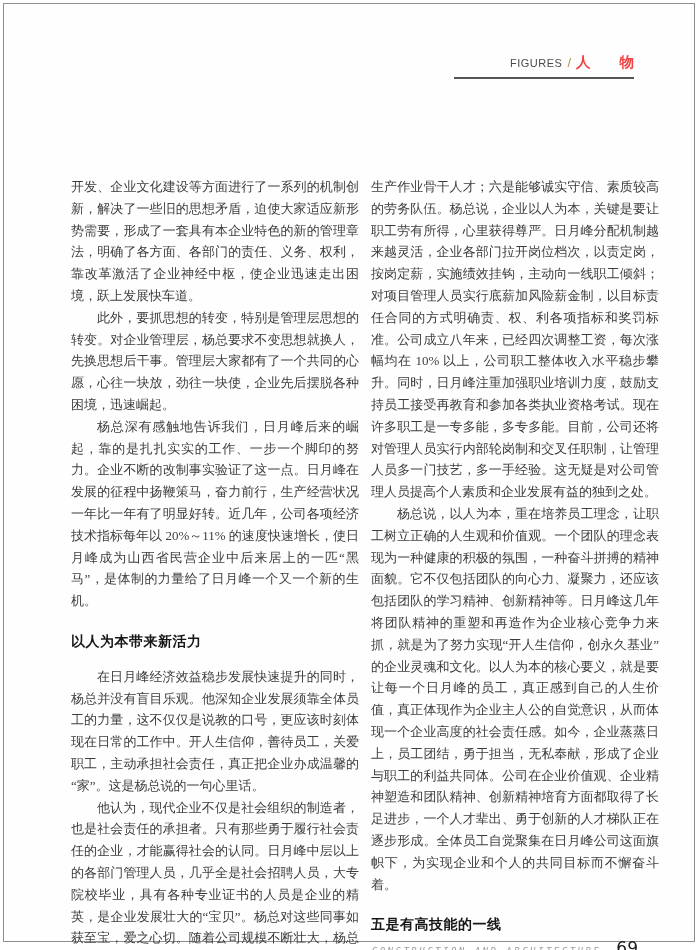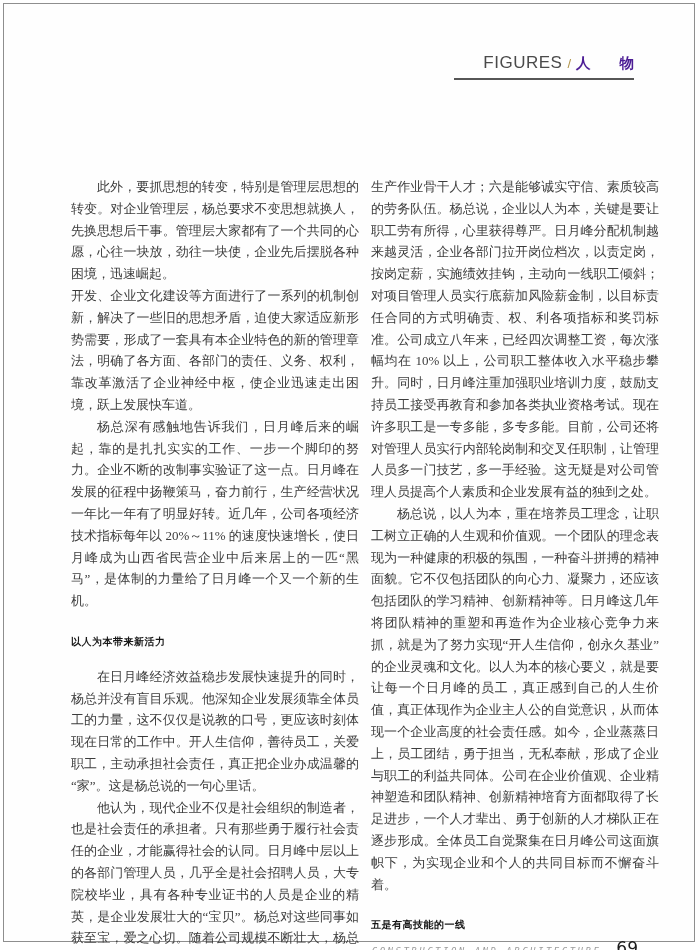--- a/index.html
+++ b/index.html
@@ -31,35 +31,35 @@
     top: 53px;
     right: 66px;
     width: 180px;
     text-align: right;
     border-bottom: 2px solid #565656;
     padding-bottom: 5px;
     white-space: nowrap;
   }
   .header .en {
     font-family: "Liberation Sans", sans-serif;
-    font-size: 17px;
+    font-size: 11px;
     letter-spacing: 0.5px;
     color: #4a4a4a;
   }
   .header .slash {
     font-family: "Liberation Sans", sans-serif;
     font-size: 13px;
     margin: 0 5px;
     color: #b09347;
   }
   .header .zh {
     font-family: Liberation Mono, monospace;
     font-weight: bold;
     font-size: 14.5px;
-    color: #4c1d95;
+    color: #ef4444;
   }
   
   .col {
     position: absolute;
     top: 176px;
     width: 288px;
     font-family: "Liberation Serif", serif;
     font-size: 13px;
     line-height: 21.8px;
     color: #3c3c3c;
@@ -69,21 +69,21 @@
   }
   .col-left  { left: 71px; }
   .col-right { left: 371px; }
   .para {
     margin: 0;
   }
   .para.indent { text-indent: 2em; }
   .section-heading {
     font-family: Liberation Serif, serif;
     font-weight: bold;
-    font-size: 10px;
+    font-size: 14px;
     letter-spacing: 0.5px;
     color: #171717;
     margin: 19px 0 13px 0;
     text-indent: 0;
   }
   
   .footer {
     position: absolute;
     top: 890px;
     right: 62px;
@@ -111,22 +111,22 @@
 <body>
 
 <div class="canvas">
   <div class="page-frame"></div>
 
   <div class="header">
     <span class="en">FIGURES</span><span class="slash">/</span><span class="zh">人　　物</span>
   </div>
 
   <div class="col col-left">
+      <p class="para">开发、企业文化建设等方面进行了一系列的机制创新，解决了一些旧的思想矛盾，迫使大家适应新形势需要，形成了一套具有本企业特色的新的管理章法，明确了各方面、各部门的责任、义务、权利，靠改革激活了企业神经中枢，使企业迅速走出困境，跃上发展快车道。</p>
       <p class="para indent">此外，要抓思想的转变，特别是管理层思想的转变。对企业管理层，杨总要求不变思想就换人，先换思想后干事。管理层大家都有了一个共同的心愿，心往一块放，劲往一块使，企业先后摆脱各种困境，迅速崛起。</p>
-      <p class="para">开发、企业文化建设等方面进行了一系列的机制创新，解决了一些旧的思想矛盾，迫使大家适应新形势需要，形成了一套具有本企业特色的新的管理章法，明确了各方面、各部门的责任、义务、权利，靠改革激活了企业神经中枢，使企业迅速走出困境，跃上发展快车道。</p>
       <p class="para indent">杨总深有感触地告诉我们，日月峰后来的崛起，靠的是扎扎实实的工作、一步一个脚印的努力。企业不断的改制事实验证了这一点。日月峰在发展的征程中扬鞭策马，奋力前行，生产经营状况一年比一年有了明显好转。近几年，公司各项经济技术指标每年以 20%～11% 的速度快速增长，使日月峰成为山西省民营企业中后来居上的一匹“黑马”，是体制的力量给了日月峰一个又一个新的生机。</p>
       <h2 class="section-heading">以人为本带来新活力</h2>
       <p class="para indent">在日月峰经济效益稳步发展快速提升的同时，杨总并没有盲目乐观。他深知企业发展须靠全体员工的力量，这不仅仅是说教的口号，更应该时刻体现在日常的工作中。开人生信仰，善待员工，关爱职工，主动承担社会责任，真正把企业办成温馨的“家”。这是杨总说的一句心里话。</p>
       <p class="para indent">他认为，现代企业不仅是社会组织的制造者，也是社会责任的承担者。只有那些勇于履行社会责任的企业，才能赢得社会的认同。日月峰中层以上的各部门管理人员，几乎全是社会招聘人员，大专院校毕业，具有各种专业证书的人员是企业的精英，是企业发展壮大的“宝贝”。杨总对这些同事如获至宝，爱之心切。随着公司规模不断壮大，杨总希望通过各方面的努力，在企业营造一种尊重知识的氛围，并着重培养企业急需的几种人才：一是有开拓精神的公关经营人才；二是优秀项目管理人才；三是高素质专业技术人才；四是能全面协调指挥、有思想、能独立作战的党政管理人才；五是有高技能的一线</p>
     </div>
 
   <div class="col col-right">
       <p class="para">生产作业骨干人才；六是能够诚实守信、素质较高的劳务队伍。杨总说，企业以人为本，关键是要让职工劳有所得，心里获得尊严。日月峰分配机制越来越灵活，企业各部门拉开岗位档次，以责定岗，按岗定薪，实施绩效挂钩，主动向一线职工倾斜；对项目管理人员实行底薪加风险薪金制，以目标责任合同的方式明确责、权、利各项指标和奖罚标准。公司成立八年来，已经四次调整工资，每次涨幅均在 10% 以上，公司职工整体收入水平稳步攀升。同时，日月峰注重加强职业培训力度，鼓励支持员工接受再教育和参加各类执业资格考试。现在许多职工是一专多能，多专多能。目前，公司还将对管理人员实行内部轮岗制和交叉任职制，让管理人员多一门技艺，多一手经验。这无疑是对公司管理人员提高个人素质和企业发展有益的独到之处。</p>
       <p class="para indent">杨总说，以人为本，重在培养员工理念，让职工树立正确的人生观和价值观。一个团队的理念表现为一种健康的积极的氛围，一种奋斗拼搏的精神面貌。它不仅包括团队的向心力、凝聚力，还应该包括团队的学习精神、创新精神等。日月峰这几年将团队精神的重塑和再造作为企业核心竞争力来抓，就是为了努力实现“开人生信仰，创永久基业”的企业灵魂和文化。以人为本的核心要义，就是要让每一个日月峰的员工，真正感到自己的人生价值，真正体现作为企业主人公的自觉意识，从而体现一个企业高度的社会责任感。如今，企业蒸蒸日上，员工团结，勇于担当，无私奉献，形成了企业与职工的利益共同体。公司在企业价值观、企业精神塑造和团队精神、创新精神培育方面都取得了长足进步，一个人才辈出、勇于创新的人才梯队正在逐步形成。全体员工自觉聚集在日月峰公司这面旗帜下，为实现企业和个人的共同目标而不懈奋斗着。</p>
       <h2 class="section-heading">五是有高技能的一线</h2>

